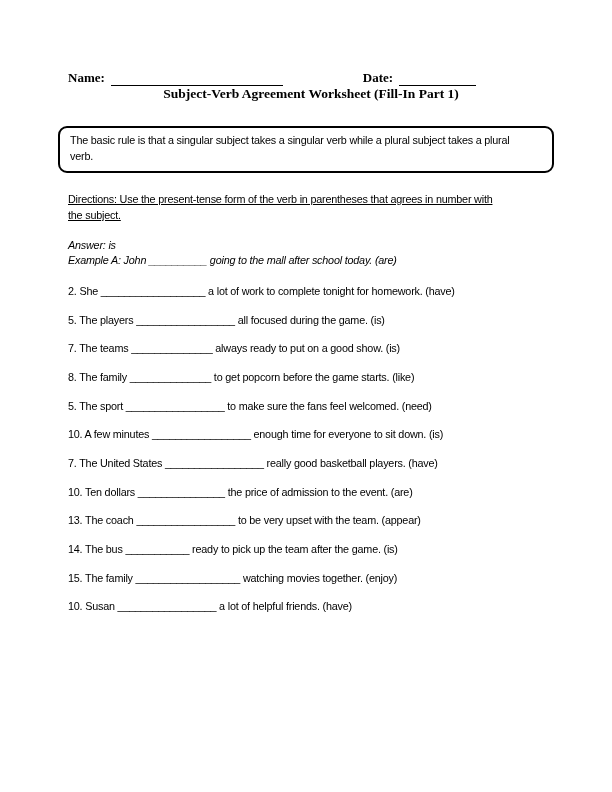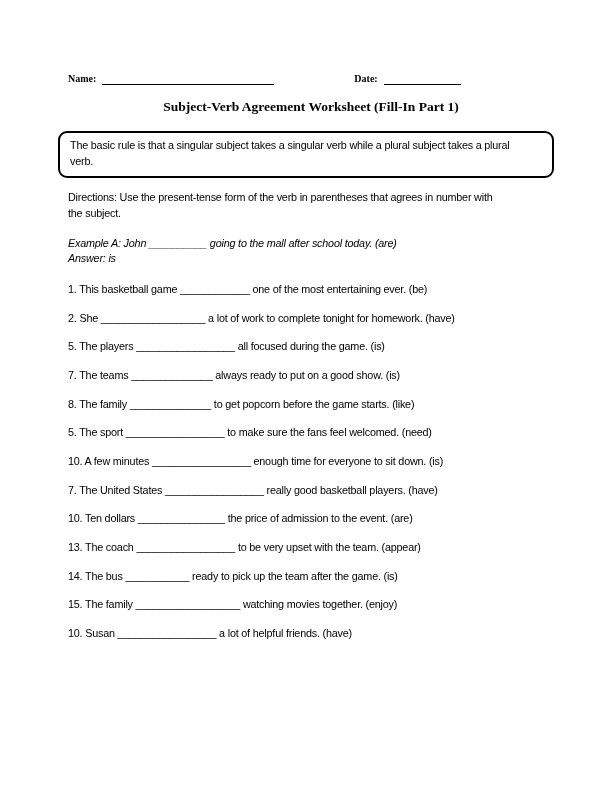--- a/index.html
+++ b/index.html
@@ -16,65 +16,65 @@
   }
   .page {
     box-sizing: border-box;
     width: 612px;
     height: 792px;
     padding: 70px 58px 0 68px;
   }
   
   .name-date-row {
     display: flex;
-    align-items: center;
+    align-items: flex-end;
     font-family: "Liberation Serif", "DejaVu Serif", serif;
     font-weight: bold;
-    font-size: 10px;
+    font-size: 13px;
     height: 16px;
   }
   .fill-line {
     display: inline-block;
     border-bottom: 1.5px solid #000;
     height: 13px;
   }
   .name-line { width: 172px; margin-left: 6px; }
   .date-label { margin-left: 80px; }
   .date-line { width: 77px; margin-left: 6px; }
 
   
   .title {
-    margin-top: 13px;
     text-align: center;
     font-family: "Liberation Serif", "DejaVu Serif", serif;
     font-weight: bold;
     font-size: 13.5px;
   }
 
   
   .rule-box {
     box-sizing: border-box;
     width: 496px;
     margin-left: -10px;
-    margin-top: 16px;
+    margin-top: 24px;
     border: 2px solid #000;
     border-radius: 9px;
     padding: 5px 27px 7px 10px;
     font-size: 10.8px;
     letter-spacing: -0.2px;
     line-height: 1.45;
   }
 
   
   .directions {
-    margin-top: 12px;
+    margin-top: 19px;
     max-width: 436px;
     font-size: 10.8px;
     letter-spacing: -0.2px;
     line-height: 1.45;
+    text-decoration: underline;
   }
   .example {
     margin-top: 14px;
     font-style: italic;
     font-size: 10.8px;
     letter-spacing: -0.2px;
     line-height: 1.45;
   }
   .items { margin-top: 15px; }
   .item {
@@ -99,26 +99,25 @@
 
   <div class="title">Subject-Verb Agreement Worksheet (Fill-In Part 1)</div>
 
   <div class="rule-box">
     <span>The basic rule is that a singular subject takes a singular verb while a plural subject takes a plural verb.</span>
   </div>
 
   <div class="directions">Directions: Use the present-tense form of the verb in parentheses that agrees in number with the subject.</div>
 
   <div class="example">
+    <div>Answer: is</div>
     <div>Example A: John __________ going to the mall after school today. (are)</div>
-    <div>Answer: is</div>
   </div>
 
   <div class="items">
-    <div class="item">1. This basketball game ____________ one of the most entertaining ever. (be)</div>
     <div class="item">2. She __________________ a lot of work to complete tonight for homework. (have)</div>
     <div class="item">5. The players _________________ all focused during the game. (is)</div>
     <div class="item">7. The teams ______________ always ready to put on a good show. (is)</div>
     <div class="item">8. The family ______________ to get popcorn before the game starts. (like)</div>
     <div class="item">5. The sport _________________ to make sure the fans feel welcomed. (need)</div>
     <div class="item">10. A few minutes _________________ enough time for everyone to sit down. (is)</div>
     <div class="item">7. The United States _________________ really good basketball players. (have)</div>
     <div class="item">10. Ten dollars _______________ the price of admission to the event. (are)</div>
     <div class="item">13. The coach _________________ to be very upset with the team. (appear)</div>
     <div class="item">14. The bus ___________ ready to pick up the team after the game. (is)</div>

